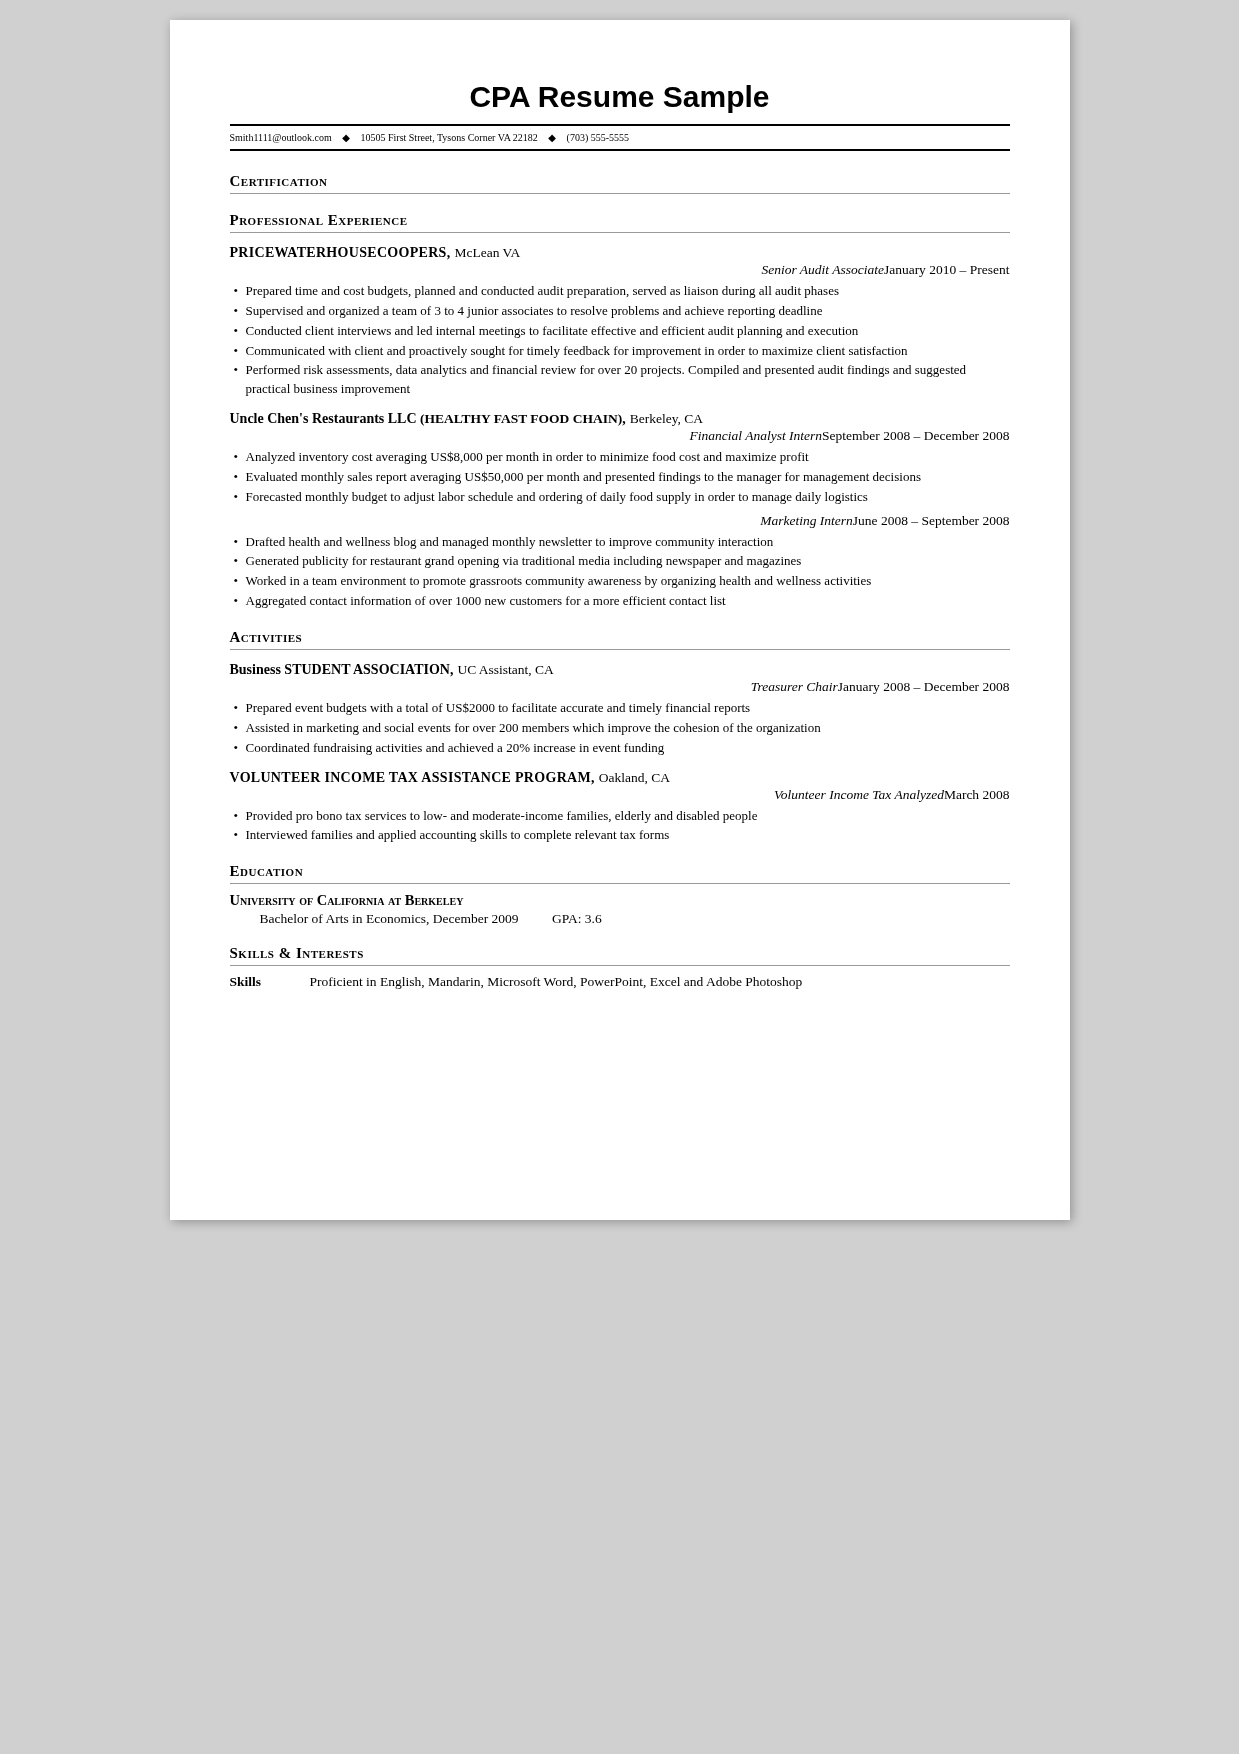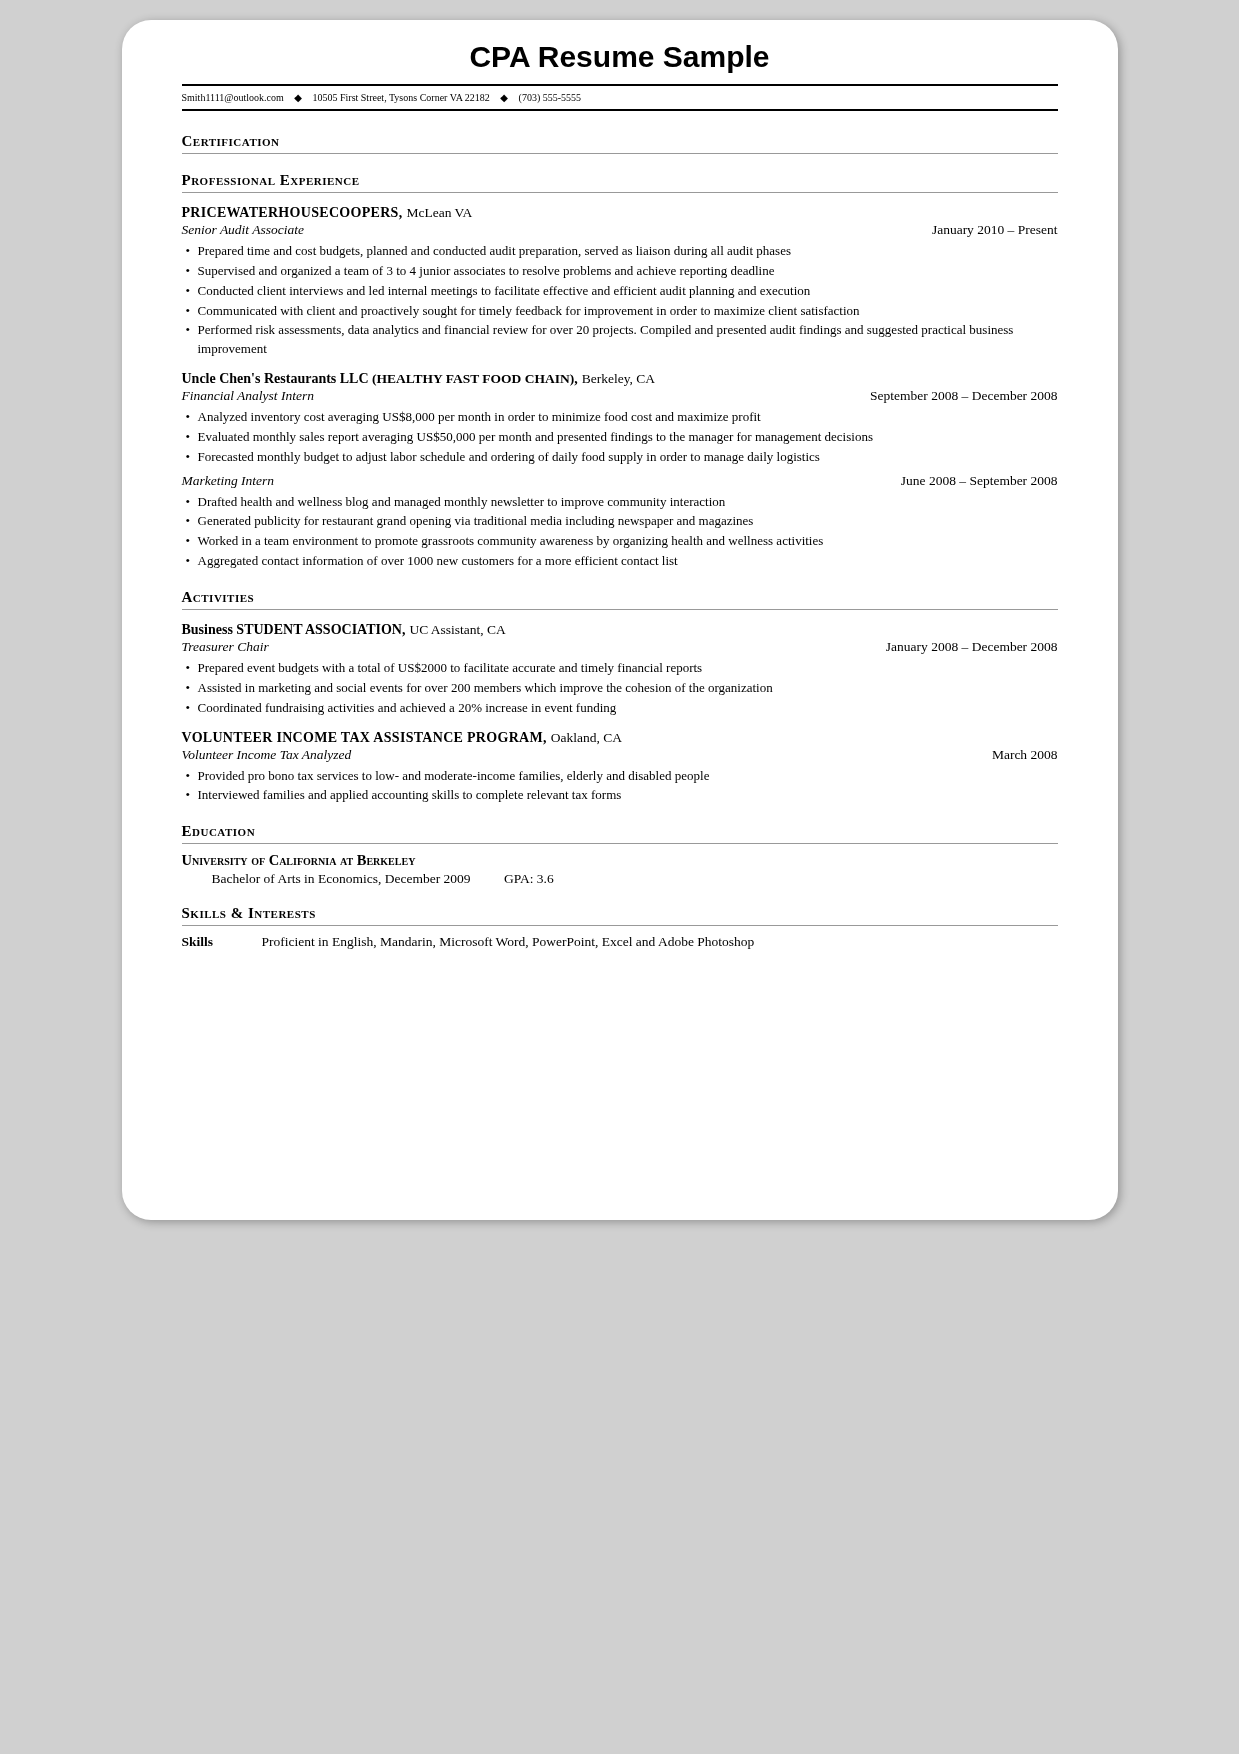--- a/index.html
+++ b/index.html
@@ -12,25 +12,24 @@
       background: #d0d0d0;
       display: flex;
       justify-content: center;
       align-items: flex-start;
       padding: 20px;
       font-family: 'Times New Roman', Times, serif;
     }
 
     .resume-page {
       background: #ffffff;
-      width: 996px;
+      width: 900px;
       min-height: 1200px;
-      padding: 20px 60px 60px 60px;
+      padding: 60px 60px 60px 60px;
       box-shadow: 2px 2px 10px rgba(0,0,0,0.3);
-      border-radius: 29px;
     }
 
     .resume-title {
       text-align: center;
       font-size: 30px;
       font-weight: bold;
       margin-bottom: 10px;
       font-family: Arial, sans-serif;
     }
 
@@ -72,24 +71,23 @@
       margin-bottom: 1px;
     }
 
     .employer-location {
       font-weight: normal;
       font-size: 13.5px;
     }
 
     .job-title-line {
       display: flex;
-      justify-content: space-between;
+      justify-content: flex-end;
       align-items: baseline;
       margin-bottom: 4px;
-      gap: 34px;
     }
 
     .job-title {
       font-style: italic;
       font-size: 13.5px;
     }
 
     .job-dates {
       font-size: 13.5px;
       white-space: nowrap;

